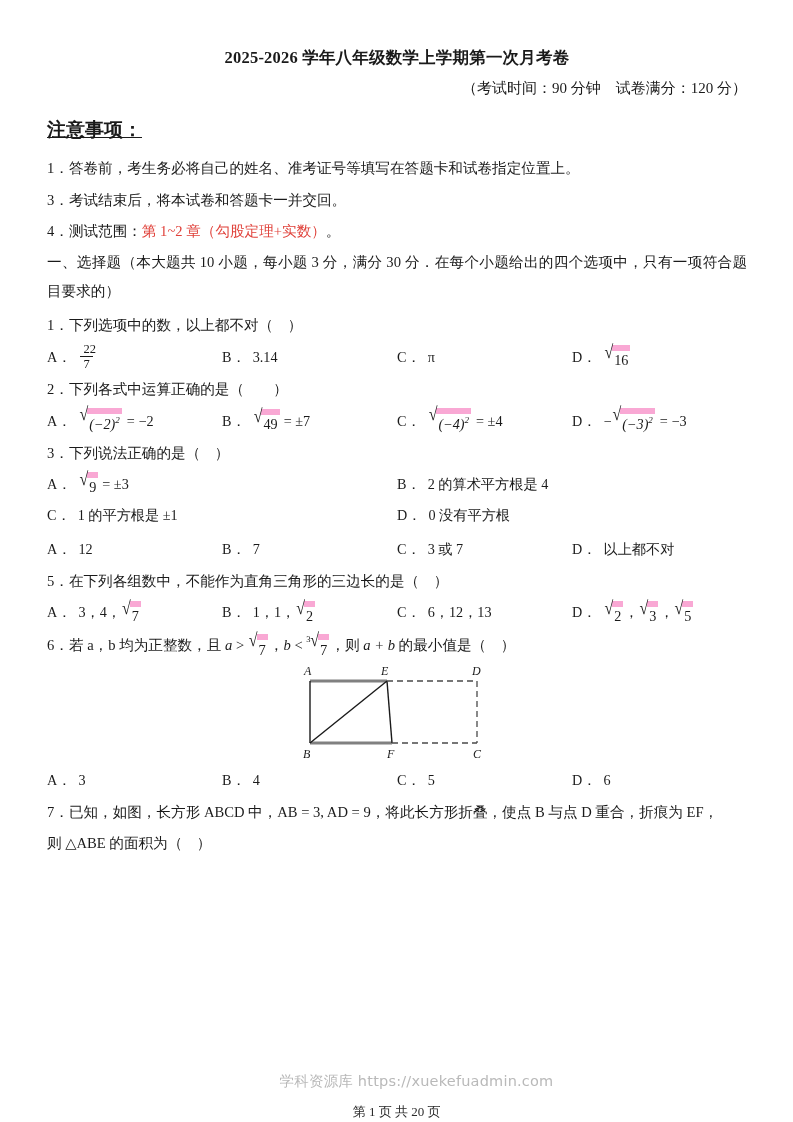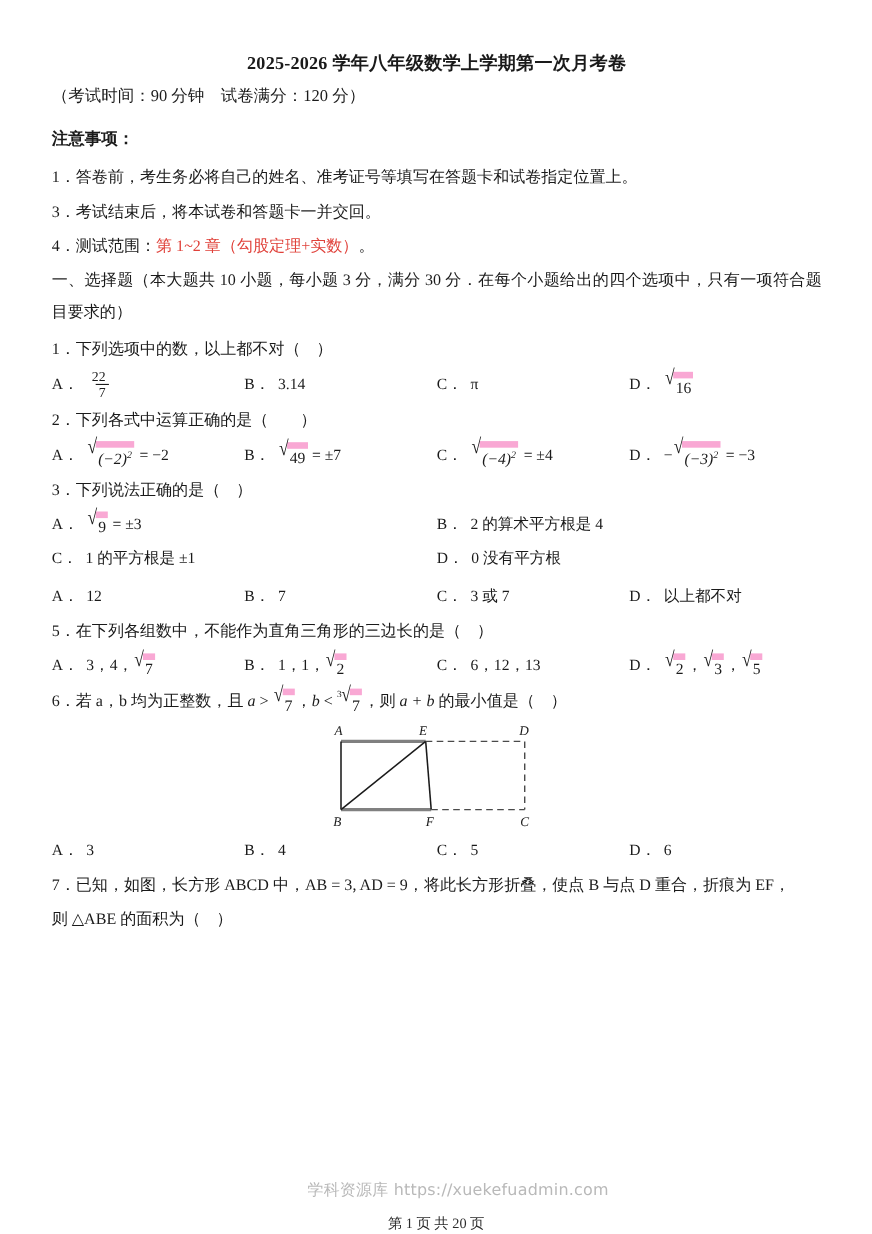--- a/index.html
+++ b/index.html
@@ -32,29 +32,30 @@
   
   .doc-title {
     text-align: center;
     font-size: 16.5px;
     font-weight: bold;
     letter-spacing: 0.2px;
     margin: 0 0 9px 0;
     line-height: 1.4;
   }
   .doc-subtitle {
-    text-align: left;
+    text-align: right;
     font-size: 15px;
     margin: 0 0 18px 0;
     line-height: 1.4;
   }
   .notice-title {
-    font-size: 15px;
+    font-size: 19px;
     font-weight: bold;
     margin: 0 0 11px 0;
+    text-decoration: underline;
   }
   .notice-item {
     font-size: 14.6px;
     line-height: 1.95;
     margin: 0 0 3px 0;
     text-align: justify;
   }
   .red {
     color: #e0413a;
   }
@@ -95,21 +96,21 @@
     white-space: nowrap;
   }
   .opt .lbl {
     margin-right: 7px;
   }
 
   
   .frac {
     display: inline-flex;
     flex-direction: column;
-    align-items: flex-end;
+    align-items: flex-start;
     vertical-align: middle;
     font-size: 12.5px;
     line-height: 1.12;
     margin: 0 2px;
     position: relative;
     top: -1px;
   }
   .frac .num { padding: 0 3px; }
   .frac .den { padding: 0 3px; border-top: 1px solid #1a1a1a; }
 

